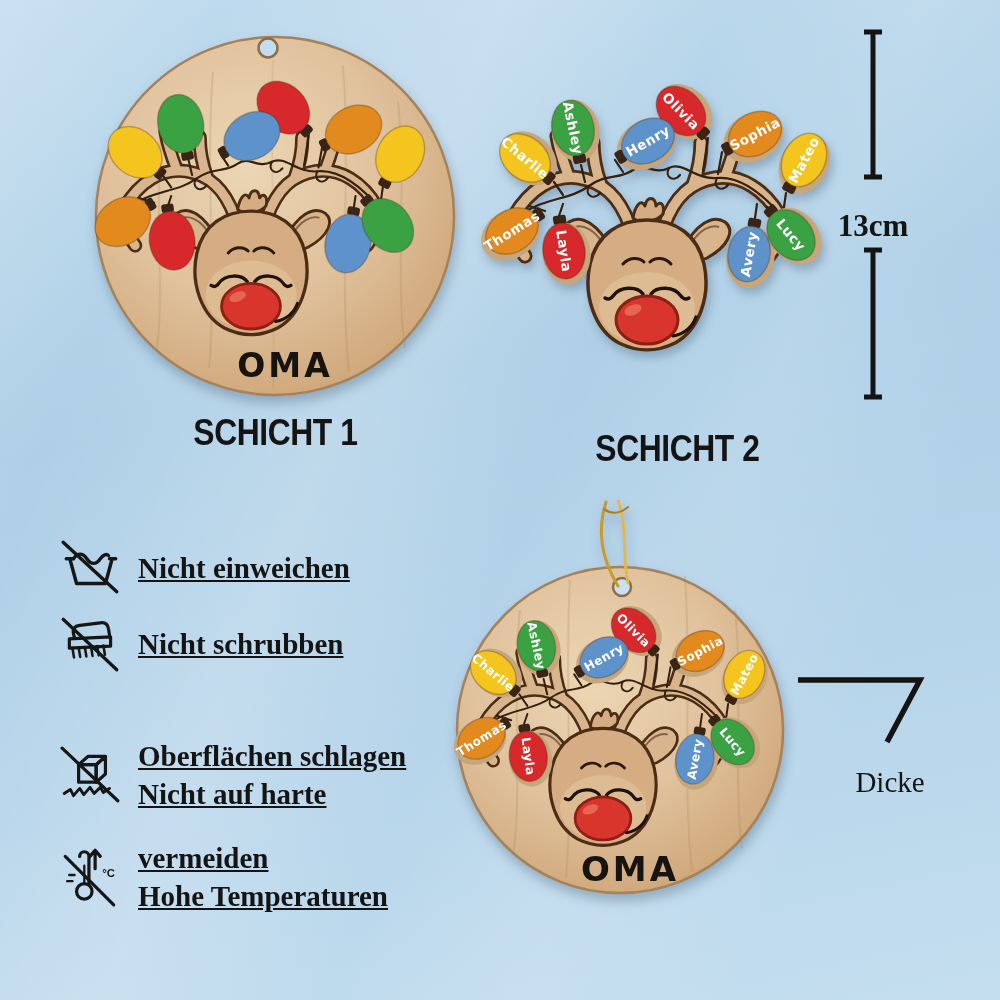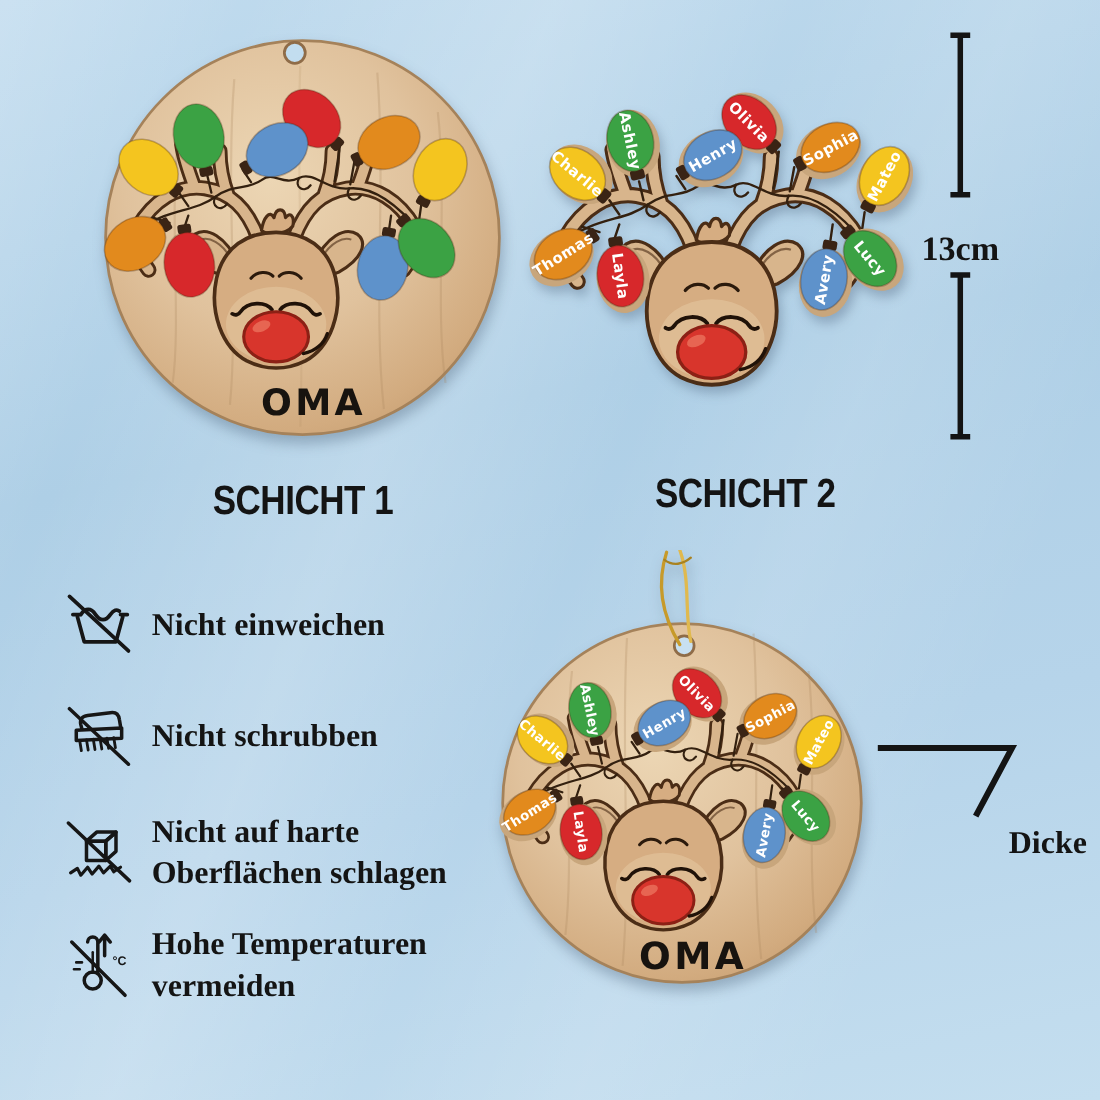--- a/index.html
+++ b/index.html
@@ -9,34 +9,34 @@
   .beams{position:absolute;inset:0;pointer-events:none;
     background:linear-gradient(112deg,rgba(255,255,255,.18) 0%,rgba(255,255,255,0) 16%,rgba(255,255,255,.20) 36%,rgba(255,255,255,0) 52%,rgba(255,255,255,.12) 66%,rgba(255,255,255,0) 82%);}
   svg{display:block;overflow:hidden;}
   .orn{position:absolute;}
   #schicht1-svg{left:93px;top:30px;filter:drop-shadow(2px 7px 6px rgba(50,70,95,.32));}
   #schicht2-svg{left:465px;top:78px;filter:drop-shadow(3px 6px 5px rgba(50,70,95,.30));}
   #bottom-svg{left:440px;top:500px;filter:drop-shadow(2px 7px 6px rgba(50,70,95,.32));}
   .layer-label{position:absolute;width:240px;text-align:center;font-weight:700;font-size:37px;
     color:#141414;letter-spacing:-.5px;}
   .layer-label span{display:inline-block;transform:scaleX(.86);transform-origin:center;white-space:nowrap;}
-  #label1{left:155px;top:434px;}
+  #label1{left:155px;top:412px;}
   #label2{left:557px;top:428px;}
   #measure-svg{position:absolute;left:845px;top:25px;}
   #measure-label{position:absolute;left:815px;top:208px;width:116px;text-align:center;
     font-family:"Liberation Serif",serif;font-weight:700;font-size:31px;color:#141414;}
   #dicke-svg{position:absolute;left:790px;top:666px;}
-  #dicke-label{position:absolute;left:792px;top:746px;width:196px;text-align:right;
-    font-family:"Liberation Serif",serif;font-weight:700;font-size:29px;color:#141414;line-height:1.42;}
+  #dicke-label{position:absolute;left:792px;top:762px;width:196px;text-align:center;
+    font-family:"Liberation Serif",serif;font-weight:400;font-size:29px;color:#141414;line-height:1.42;}
   .care-row{position:absolute;left:58px;display:flex;align-items:center;gap:14px;}
   .care-row .txt{font-family:"Liberation Serif",serif;font-weight:700;font-size:29px;
     color:#141414;line-height:1.32;}
-  .care-row .txt div{white-space:nowrap;}
+  .care-row .txt div{white-space:nowrap;text-decoration:underline;}
   .care-row .txt div:empty{display:none;}
-  #care-row-1{top:535px;} #care-row-2{top:636px;} #care-row-3{top:737px;} #care-row-4{top:839px;}
+  #care-row-1{top:535px;} #care-row-2{top:611px;} #care-row-3{top:737px;} #care-row-4{top:839px;}
   .cicon{width:66px;height:66px;flex:0 0 66px;}
 </style>
 </head>
 <body>
 
 <div class="canvas">
   <div class="beams"></div>
 
   <svg style="position:absolute;width:0;height:0" aria-hidden="true">
     <defs>
@@ -243,39 +243,39 @@
       <svg class="cicon" viewBox="0 0 64 64">
         <g stroke="#161616" stroke-width="3.1" fill="none" stroke-linecap="round" stroke-linejoin="round">
           <path d="M20,22 h17 v17 h-17 z"></path>
           <path d="M20,22 l9,-8 h17 l-9,8 z"></path>
           <path d="M37,22 l9,-8 v17 l-9,8 z"></path>
           <path d="M6,50 l6,-4 l3,6 l6,-7 l4,6 l6,-7 l4,6 l6,-6 l3,5 l6,-4" stroke-width="2.8"></path>
           <path d="M4,6 L58,57"></path>
         </g>
       </svg>
       <div class="txt">
-        <div>Nicht auf harte</div>
-          <div>Oberflächen schlagen</div>
+        <div>Oberflächen schlagen</div>
+          <div>Nicht auf harte</div>
       </div>
     </div>
     <div class="care-row" id="care-row-4">
       <svg class="cicon" viewBox="0 0 64 64">
         <g stroke="#161616" stroke-width="3.1" fill="none" stroke-linecap="round" stroke-linejoin="round">
           <path d="M21,12 a4.5,4.5 0 0 1 9,0 v27"></path>
           <circle cx="25.5" cy="46" r="7.5"></circle>
           <path d="M25.5,21 v18" stroke-width="2.2"></path>
           <path d="M36,24 V7 M31,12 L36,6 L41,12"></path>
           <path d="M11,30 h5 M9,36 h5" stroke-width="2.4"></path>
           <path d="M7,12 L54,59"></path>
         </g>
         <text x="43" y="32" font-size="11" font-weight="700" fill="#161616" font-family="Liberation Sans, sans-serif">°C</text>
       </svg>
       <div class="txt">
-        <div>Hohe Temperaturen</div>
-          <div>vermeiden</div>
+        <div>vermeiden</div>
+          <div>Hohe Temperaturen</div>
       </div>
     </div>
   </div>
 
   <svg id="bottom-svg" class="orn" width="360" height="410" viewBox="0 0 360 410">
     <circle cx="180" cy="230" r="163" fill="url(#woodg)" stroke="#a5825a" stroke-width="2.5"></circle>
     <g stroke="#a9855c" fill="none" stroke-width="2" opacity=".25">
       <path d="M80,110 C72,180 82,280 74,350"></path>
       <path d="M130,80 C124,180 134,290 126,378"></path>
       <path d="M245,76 C252,170 242,280 252,372"></path>

